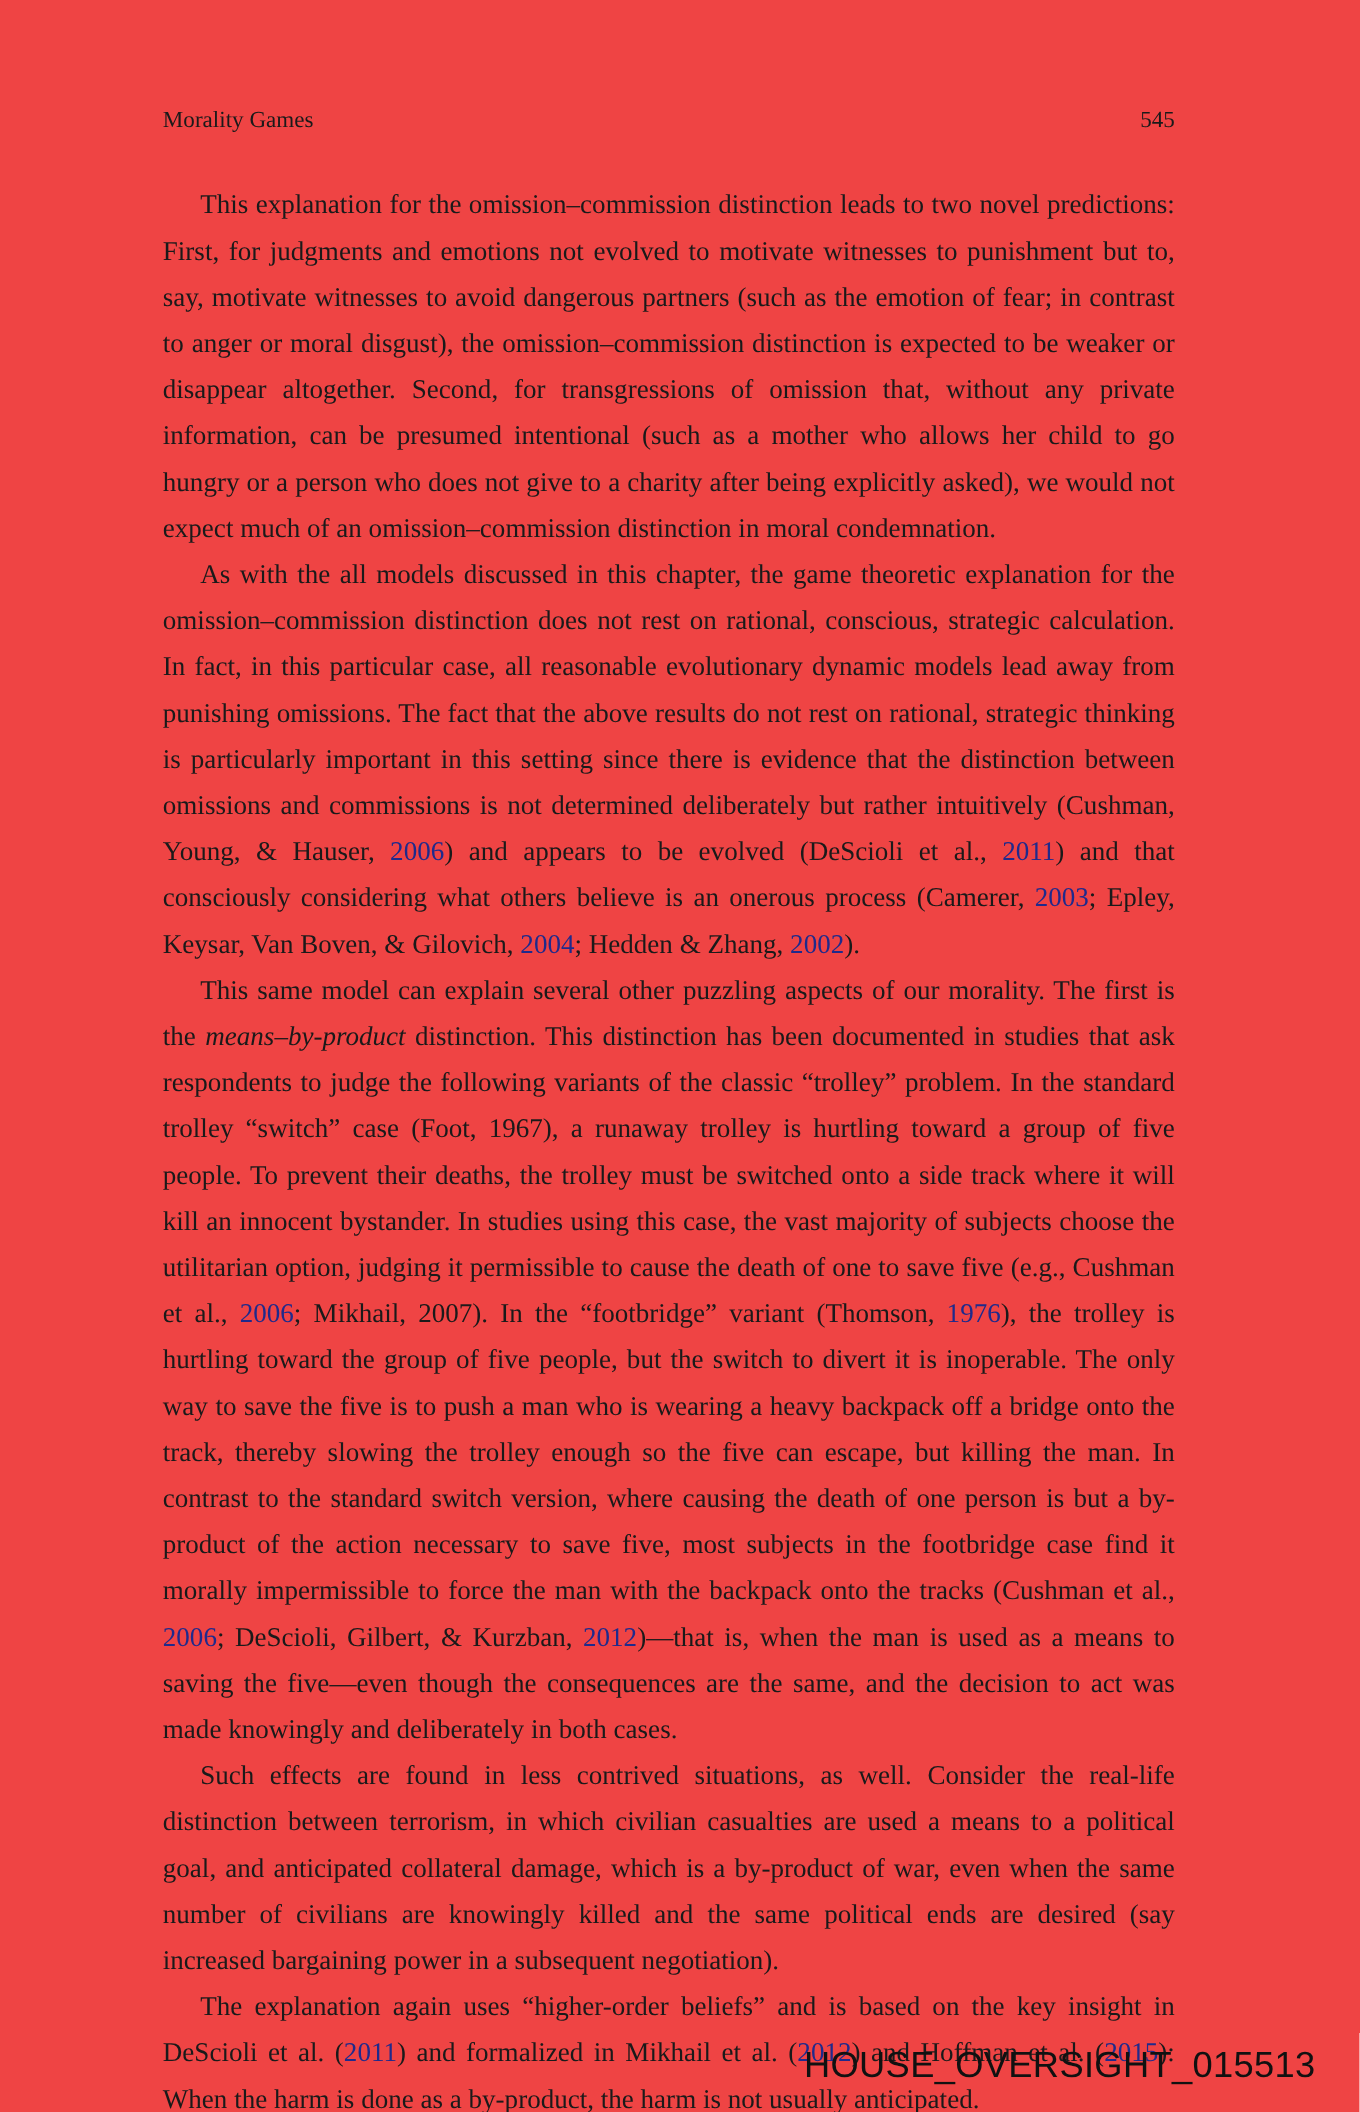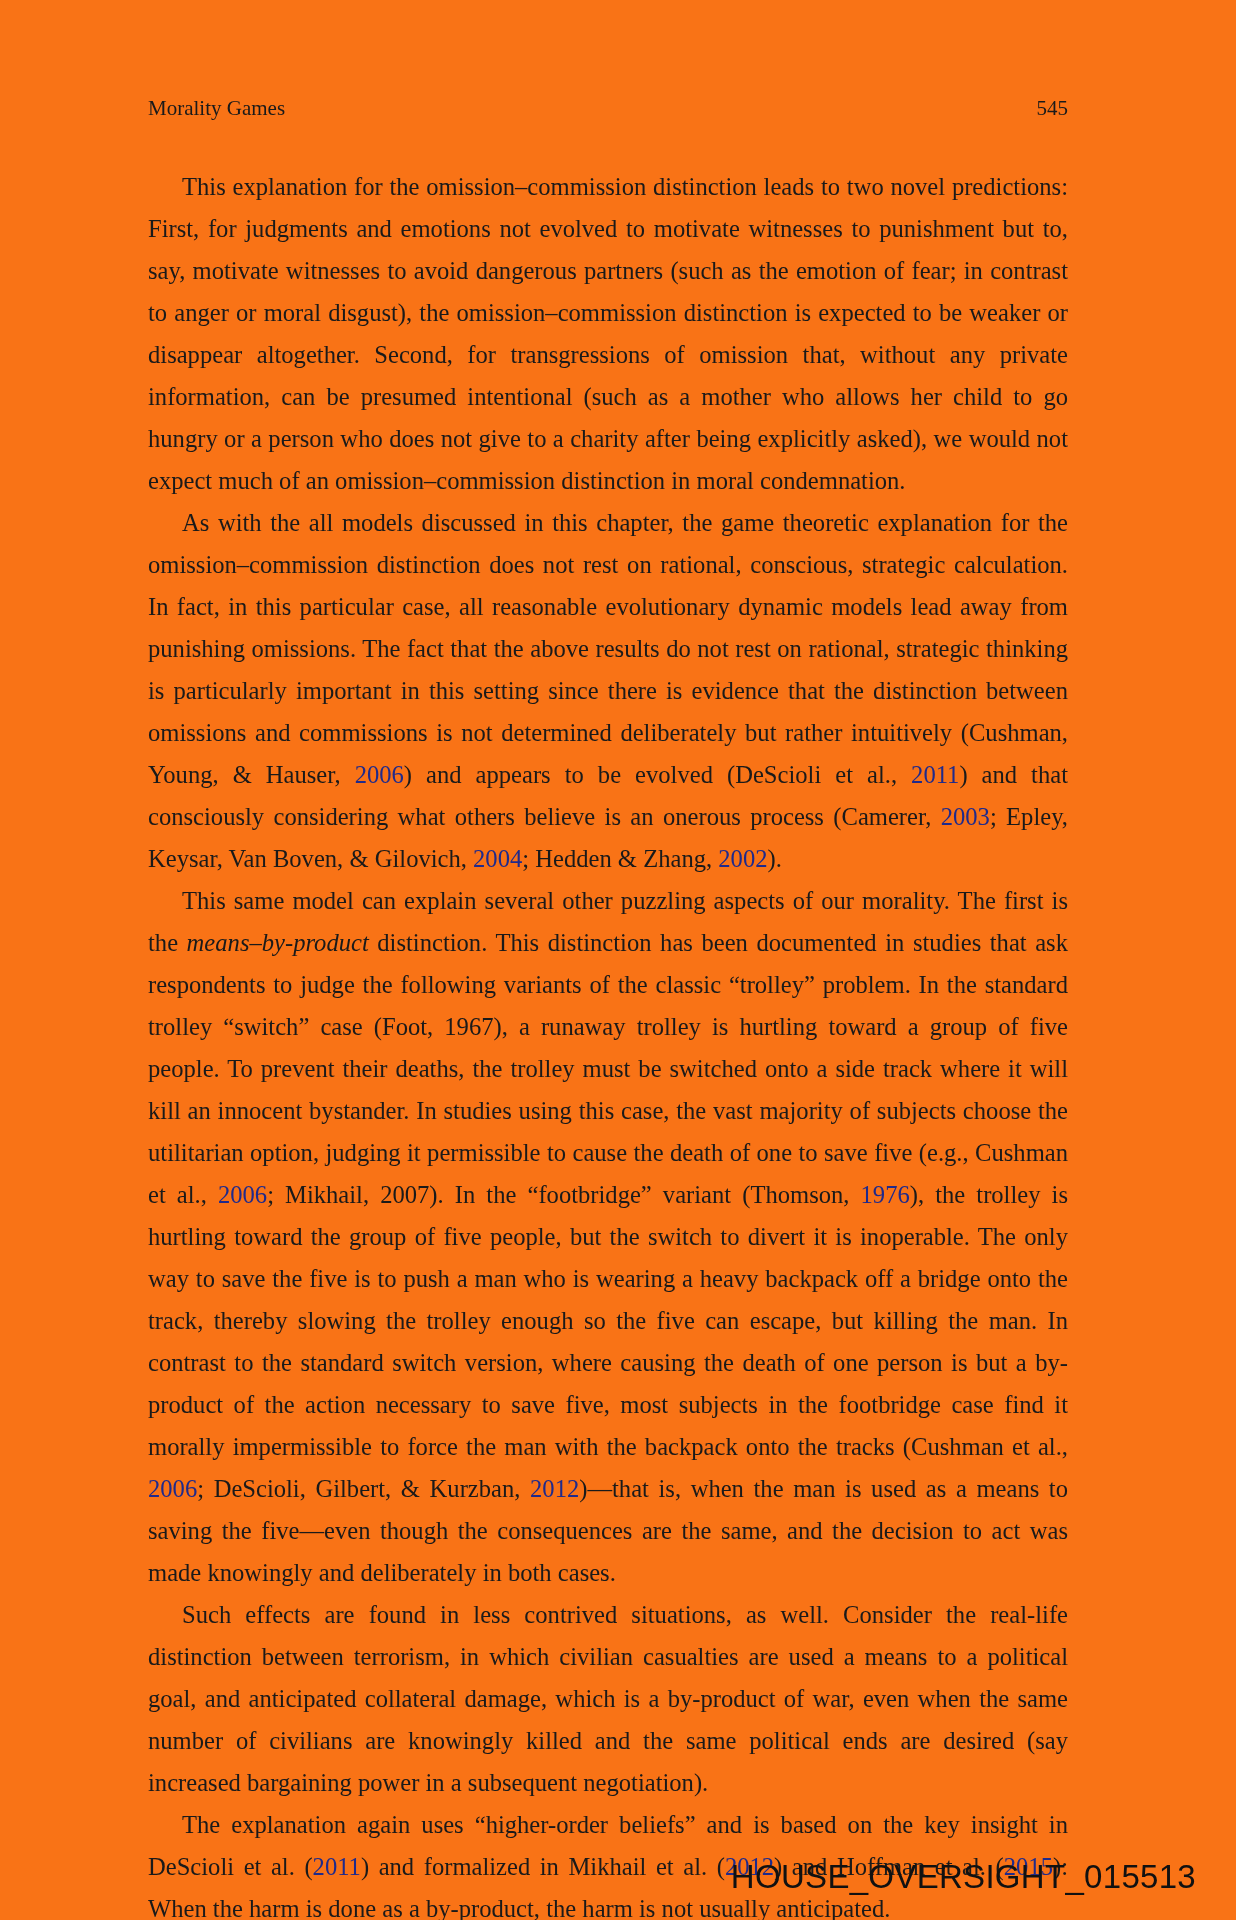--- a/index.html
+++ b/index.html
@@ -1,17 +1,17 @@
 <!DOCTYPE html>
 <html><head>
 <meta charset="utf-8">
 <style>
   html, body { margin: 0; padding: 0; background: #ffffff; }
   body { width: 1236px; height: 1920px; position: relative; overflow: hidden; }
-  .page { position: absolute; left: 0; top: 0; width: 1236px; height: 1920px; background: #f97316; }
+  .page { position: absolute; left: 0; top: 0; width: 1236px; height: 1920px; background: #ef4444; }
   .running-head {
     position: absolute; left: 148px; top: 96px; width: 920px;
     font-family: "Liberation Serif", "DejaVu Serif", serif;
     font-size: 21px; color: #1a1a1a;
     display: flex; justify-content: space-between;
   }
   .body-text {
     position: absolute; left: 148px; top: 166px; width: 920px;
     font-family: "Liberation Serif", "DejaVu Serif", serif;
     font-size: 24.6px; line-height: 42px; color: #1a1a1a;

